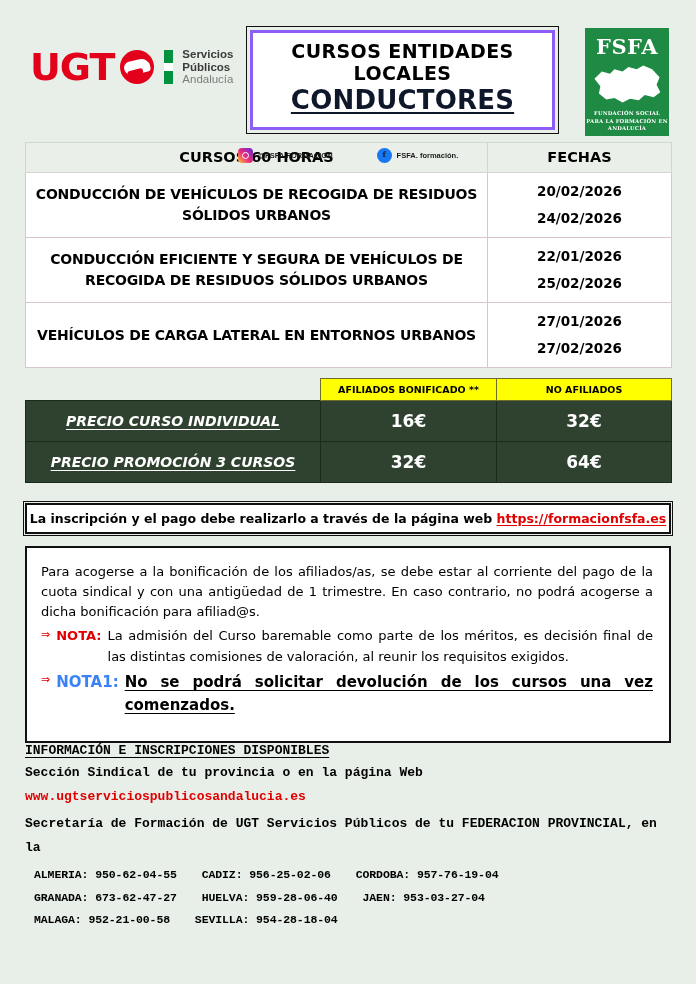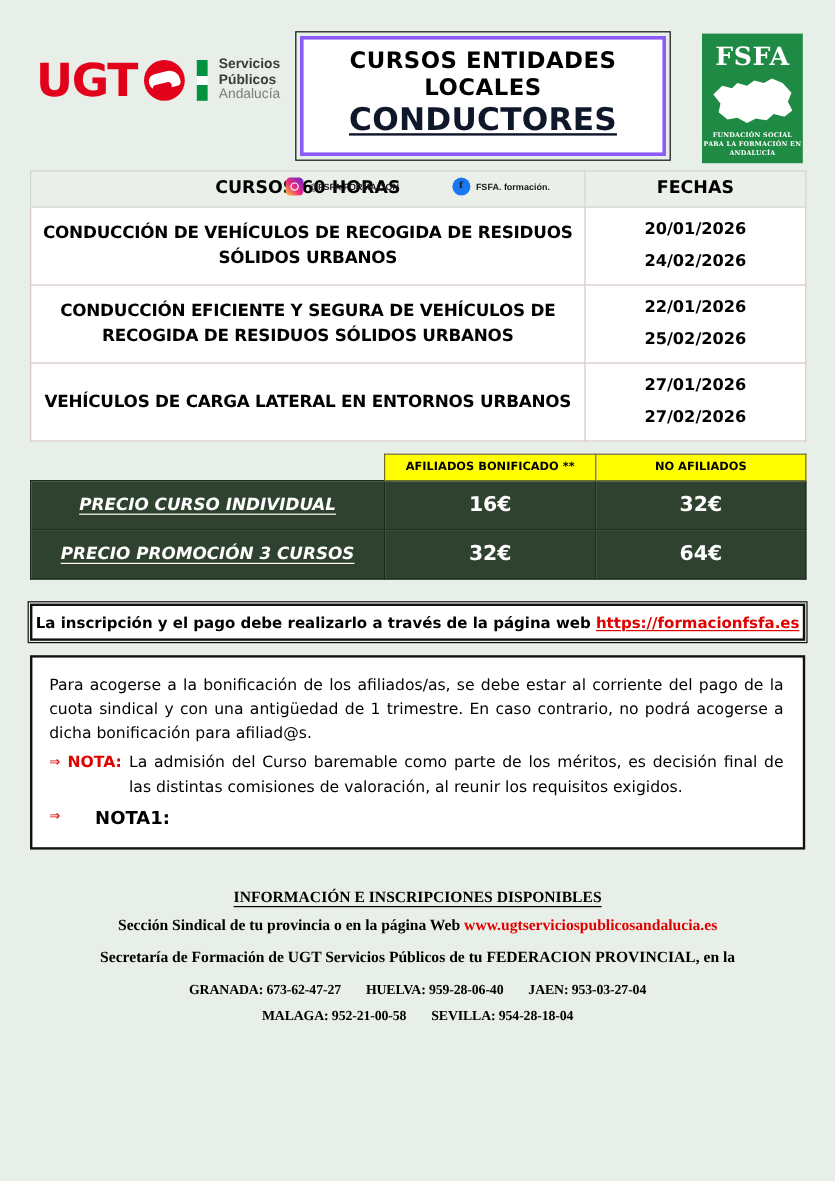--- a/index.html
+++ b/index.html
@@ -165,44 +165,44 @@
     font-family: "DejaVu Sans", sans-serif;
     font-size: 12.5px; font-weight: bold; color: #000;
   }
   .inscription a {
     color: #e00000; text-decoration: underline; text-underline-offset: 2px;
   }
 
   
   .notes {
     width: 646px; margin-top: 12px; background: #fff;
-    border: 2px solid #111; padding: 14px 16px 12px 14px;
+    border: 2px solid #111; padding: 14px 16px 24px 14px;
     font-family: "DejaVu Sans", sans-serif;
   }
   .notes .para {
     font-size: 13px; color: #000; line-height: 1.55;
     text-align: justify; margin-bottom: 4px;
   }
   .note-line {
     display: flex; gap: 6px; align-items: flex-start;
     margin-top: 4px; font-size: 13px; line-height: 1.55;
   }
   .arrow { color: #e00000; font-size: 11px; line-height: 1.6; flex: none; }
   .nota-label { color: #e00000; font-weight: bold; flex: none; }
-  .nota1-label { color: #000000; font-weight: bold; font-size: 15px; flex: none; margin-left: 23px; }
+  .nota1-label { color: #3b82f6; font-weight: bold; font-size: 15px; flex: none; }
   .note-body { text-align: justify; }
   .note-body.strong {
     font-weight: bold; font-size: 15px;
     text-decoration: underline; text-underline-offset: 3px;
     text-align: justify; text-align-last: left;
   }
 
   
-  .footer { width: 646px; margin-top: 32px; text-align: center;
-            font-family: Liberation Serif, serif; color: #000; }
+  .footer { width: 646px; margin-top: 0; 
+            font-family: Liberation Mono, monospace; color: #000; }
   .footer .f-title {
     font-size: 13px; font-weight: bold; text-decoration: underline;
     text-underline-offset: 3px;
   }
   .footer .f-line {
     font-size: 13px; font-weight: bold; line-height: 1.85; margin-top: 3px;
   }
   .footer .f-web { color: #e00000; }
   .footer .phones { margin-top: 4px; }
   .footer .phone-row {
@@ -267,21 +267,21 @@
     <thead>
       <tr>
         <th>CURSOS 60 HORAS</th>
         <th>FECHAS</th>
       </tr>
     </thead>
     <tbody>
       <tr>
         <td class="name">CONDUCCIÓN DE VEHÍCULOS DE RECOGIDA DE RESIDUOS SÓLIDOS URBANOS</td>
         <td class="date">
-            <div>20/01/2026</div>
+            <div>20/02/2026</div>
             <div>24/02/2026</div>
           </td>
       </tr>
       <tr>
         <td class="name">CONDUCCIÓN EFICIENTE Y SEGURA DE VEHÍCULOS DE RECOGIDA DE RESIDUOS SÓLIDOS URBANOS</td>
         <td class="date">
             <div>22/01/2026</div>
             <div>25/02/2026</div>
           </td>
       </tr>
@@ -329,29 +329,35 @@
   <div class="notes">
     <div class="para">Para acogerse a la bonificación de los afiliados/as, se debe estar al corriente del pago de la cuota sindical y con una antigüedad de 1 trimestre. En caso contrario, no podrá acogerse a dicha bonificación para afiliad@s.</div>
     <div class="note-line">
       <span class="arrow">⇒</span>
       <span class="nota-label">NOTA:</span>
       <span class="note-body">La admisión del Curso baremable como parte de los méritos, es decisión final de las distintas comisiones de valoración, al reunir los requisitos exigidos.</span>
     </div>
     <div class="note-line">
       <span class="arrow">⇒</span>
       <span class="nota1-label">NOTA1:</span>
+      <span class="note-body strong">No se podrá solicitar devolución de los cursos una vez comenzados.</span>
     </div>
   </div>
 
   <div class="footer">
     <div class="f-title">INFORMACIÓN E INSCRIPCIONES DISPONIBLES</div>
     <div class="f-line"><span>Sección Sindical de tu provincia o en la página Web  </span><span class="f-web">www.ugtserviciospublicosandalucia.es</span></div>
     <div class="f-line">Secretaría de Formación de UGT Servicios Públicos de tu FEDERACION PROVINCIAL, en la</div>
     <div class="phones">
       <div class="phone-row">
+        <span>ALMERIA: 950-62-04-55</span>
+        <span>CADIZ: 956-25-02-06</span>
+        <span>CORDOBA: 957-76-19-04</span>
+      </div>
+      <div class="phone-row">
         <span>GRANADA: 673-62-47-27</span>
         <span>HUELVA: 959-28-06-40</span>
         <span>JAEN: 953-03-27-04</span>
       </div>
       <div class="phone-row">
         <span>MALAGA: 952-21-00-58</span>
         <span>SEVILLA: 954-28-18-04</span>
       </div>
     </div>
   </div>

